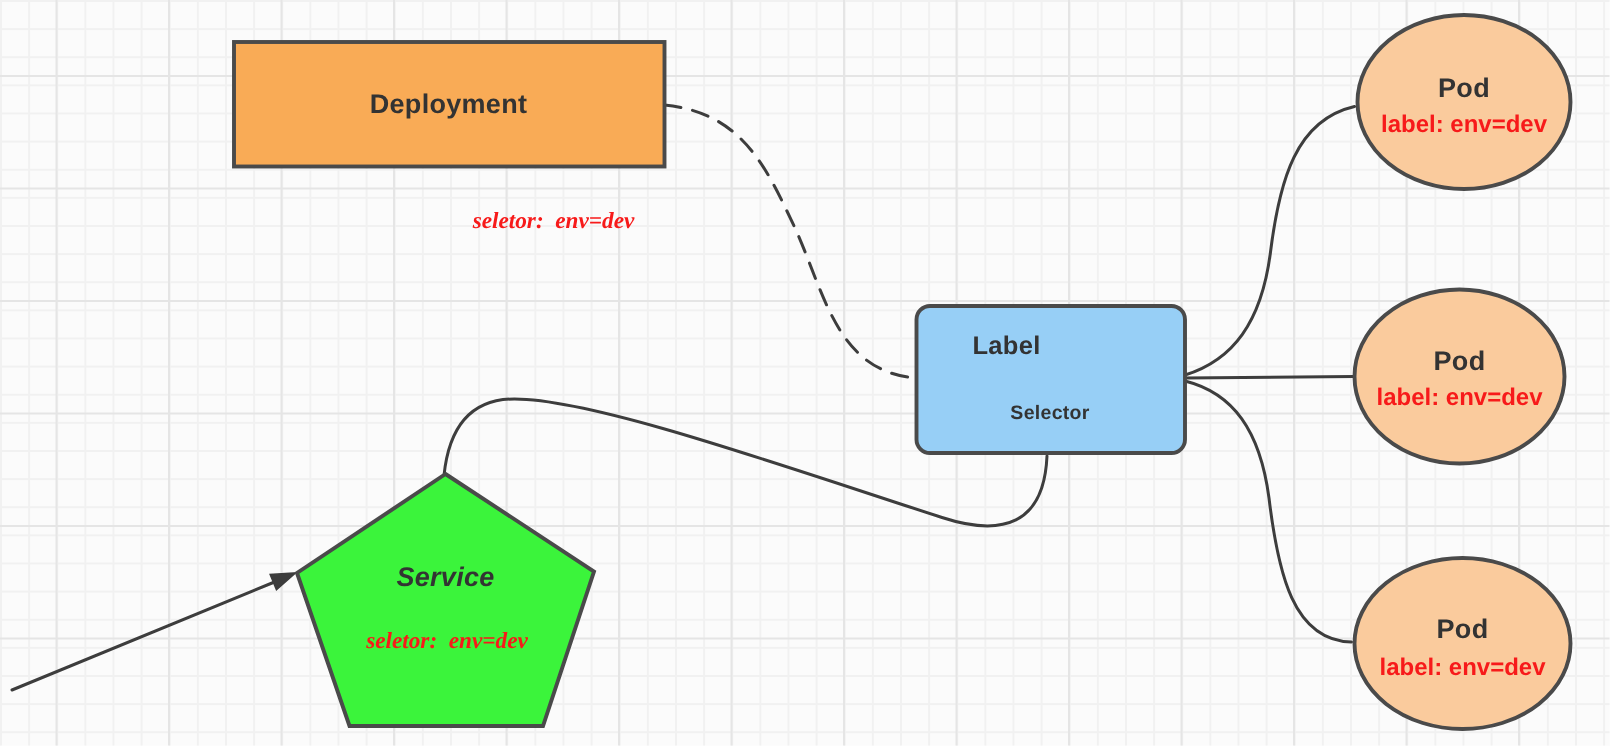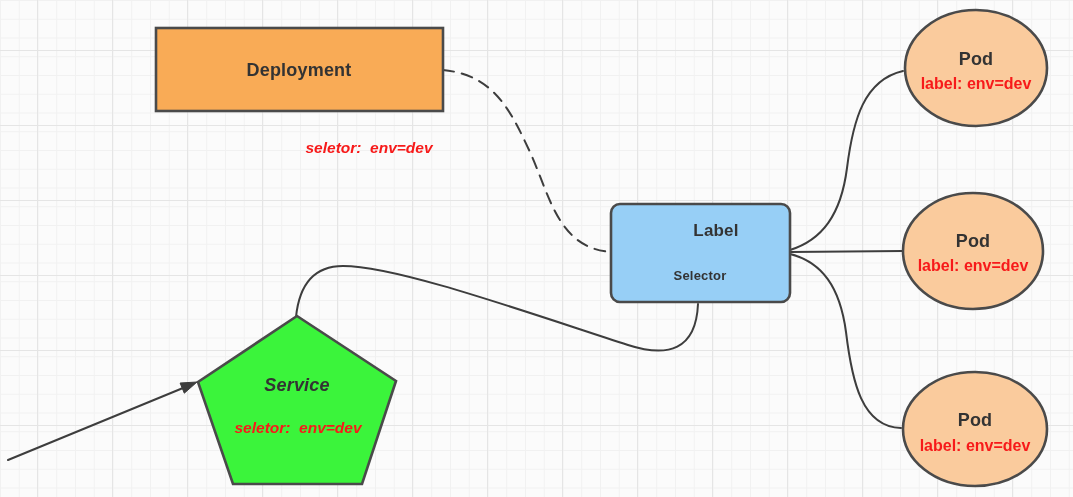--- a/index.html
+++ b/index.html
@@ -21,21 +21,21 @@
   svg{position:absolute;left:0;top:0;}
   .edge{fill:none;stroke:#3d3d3d;stroke-width:2;stroke-linecap:round;}
   .edge.dashed{stroke-dasharray:11 8;}
   .node{stroke:#4a4a4a;stroke-width:2.6;}
   .arrowhead{fill:#3d3d3d;stroke:#3d3d3d;stroke-width:1;}
   .lbl{
     position:absolute;transform:translate(-50%,-50%);
     white-space:pre;font-weight:bold;color:#333333;
   }
   .lbl.node-title{font-size:18px;letter-spacing:.2px;}
-  .lbl.red-italic{font-size:15.5px;font-style:italic;color:#f71a1a;}
+  .lbl.red-italic{font-size:15.5px;font-style:italic;color:#f71a1a;font-family:Liberation Serif, serif;}
   .lbl.red-plain{font-size:16px;color:#f71a1a;text-align:right;}
 </style>
 </head>
 <body>
 
 <div class="canvas">
 
   <svg width="1073" height="497" viewBox="0 0 1073 497">
 
     <path class="edge dashed" d="M 443 70 C 495 75 511 112 530 152 C 550 196 558 248 611 252"></path>
@@ -57,21 +57,21 @@
   </svg>
 
   <div class="lbl node-title" style="left:299px;top:70px;">Deployment</div>
 
   <div class="lbl red-italic" style="left:369px;top:148px;">seletor:  env=dev</div>
 
   <div class="lbl node-title" style="left:297px;top:385px;font-style:italic;">Service</div>
 
   <div class="lbl red-italic" style="left:298px;top:428px;">seletor:  env=dev</div>
 
-  <div class="lbl node-title" style="left:716px;top:231px;font-size:17px;">Label</div>
+  <div class="lbl node-title" style="left:671px;top:231px;font-size:17px;">Label</div>
   <div class="lbl node-title" style="left:700px;top:275px;font-size:13px;">Selector</div>
 
   <div class="lbl node-title" style="left:976px;top:59px;">Pod</div>
   <div class="lbl red-plain" style="left:976px;top:84px;">label: env=dev</div>
 
   <div class="lbl node-title" style="left:973px;top:241px;">Pod</div>
   <div class="lbl red-plain" style="left:973px;top:266px;">label: env=dev</div>
 
   <div class="lbl node-title" style="left:975px;top:420px;">Pod</div>
   <div class="lbl red-plain" style="left:975px;top:446px;">label: env=dev</div>

